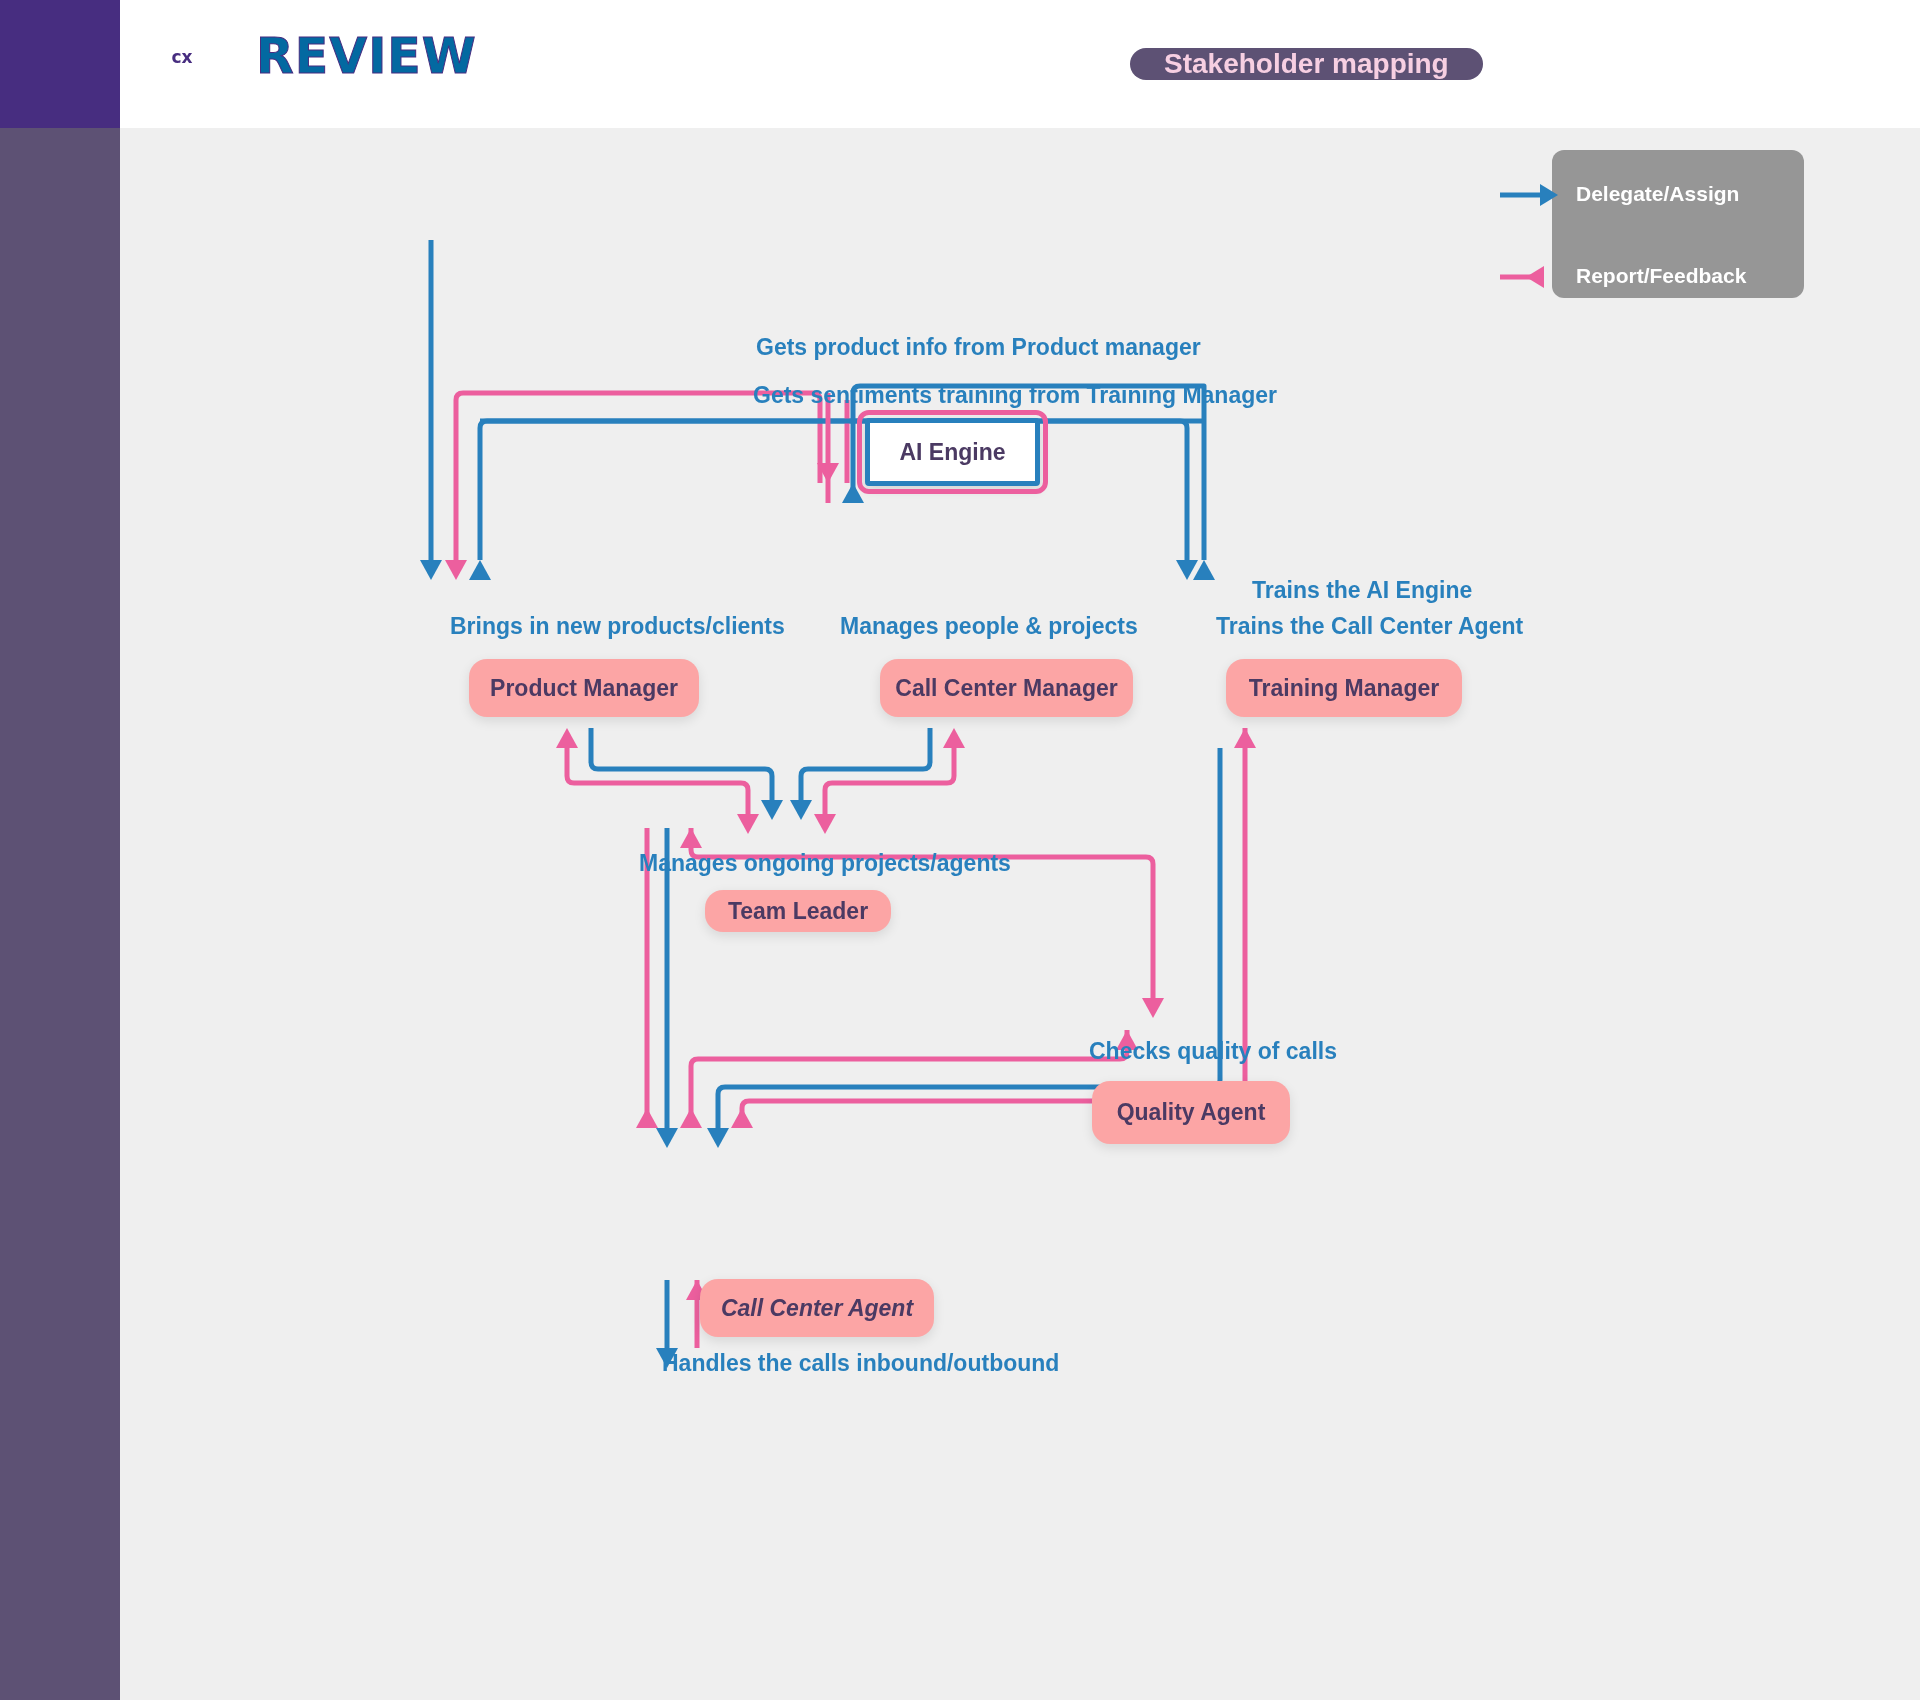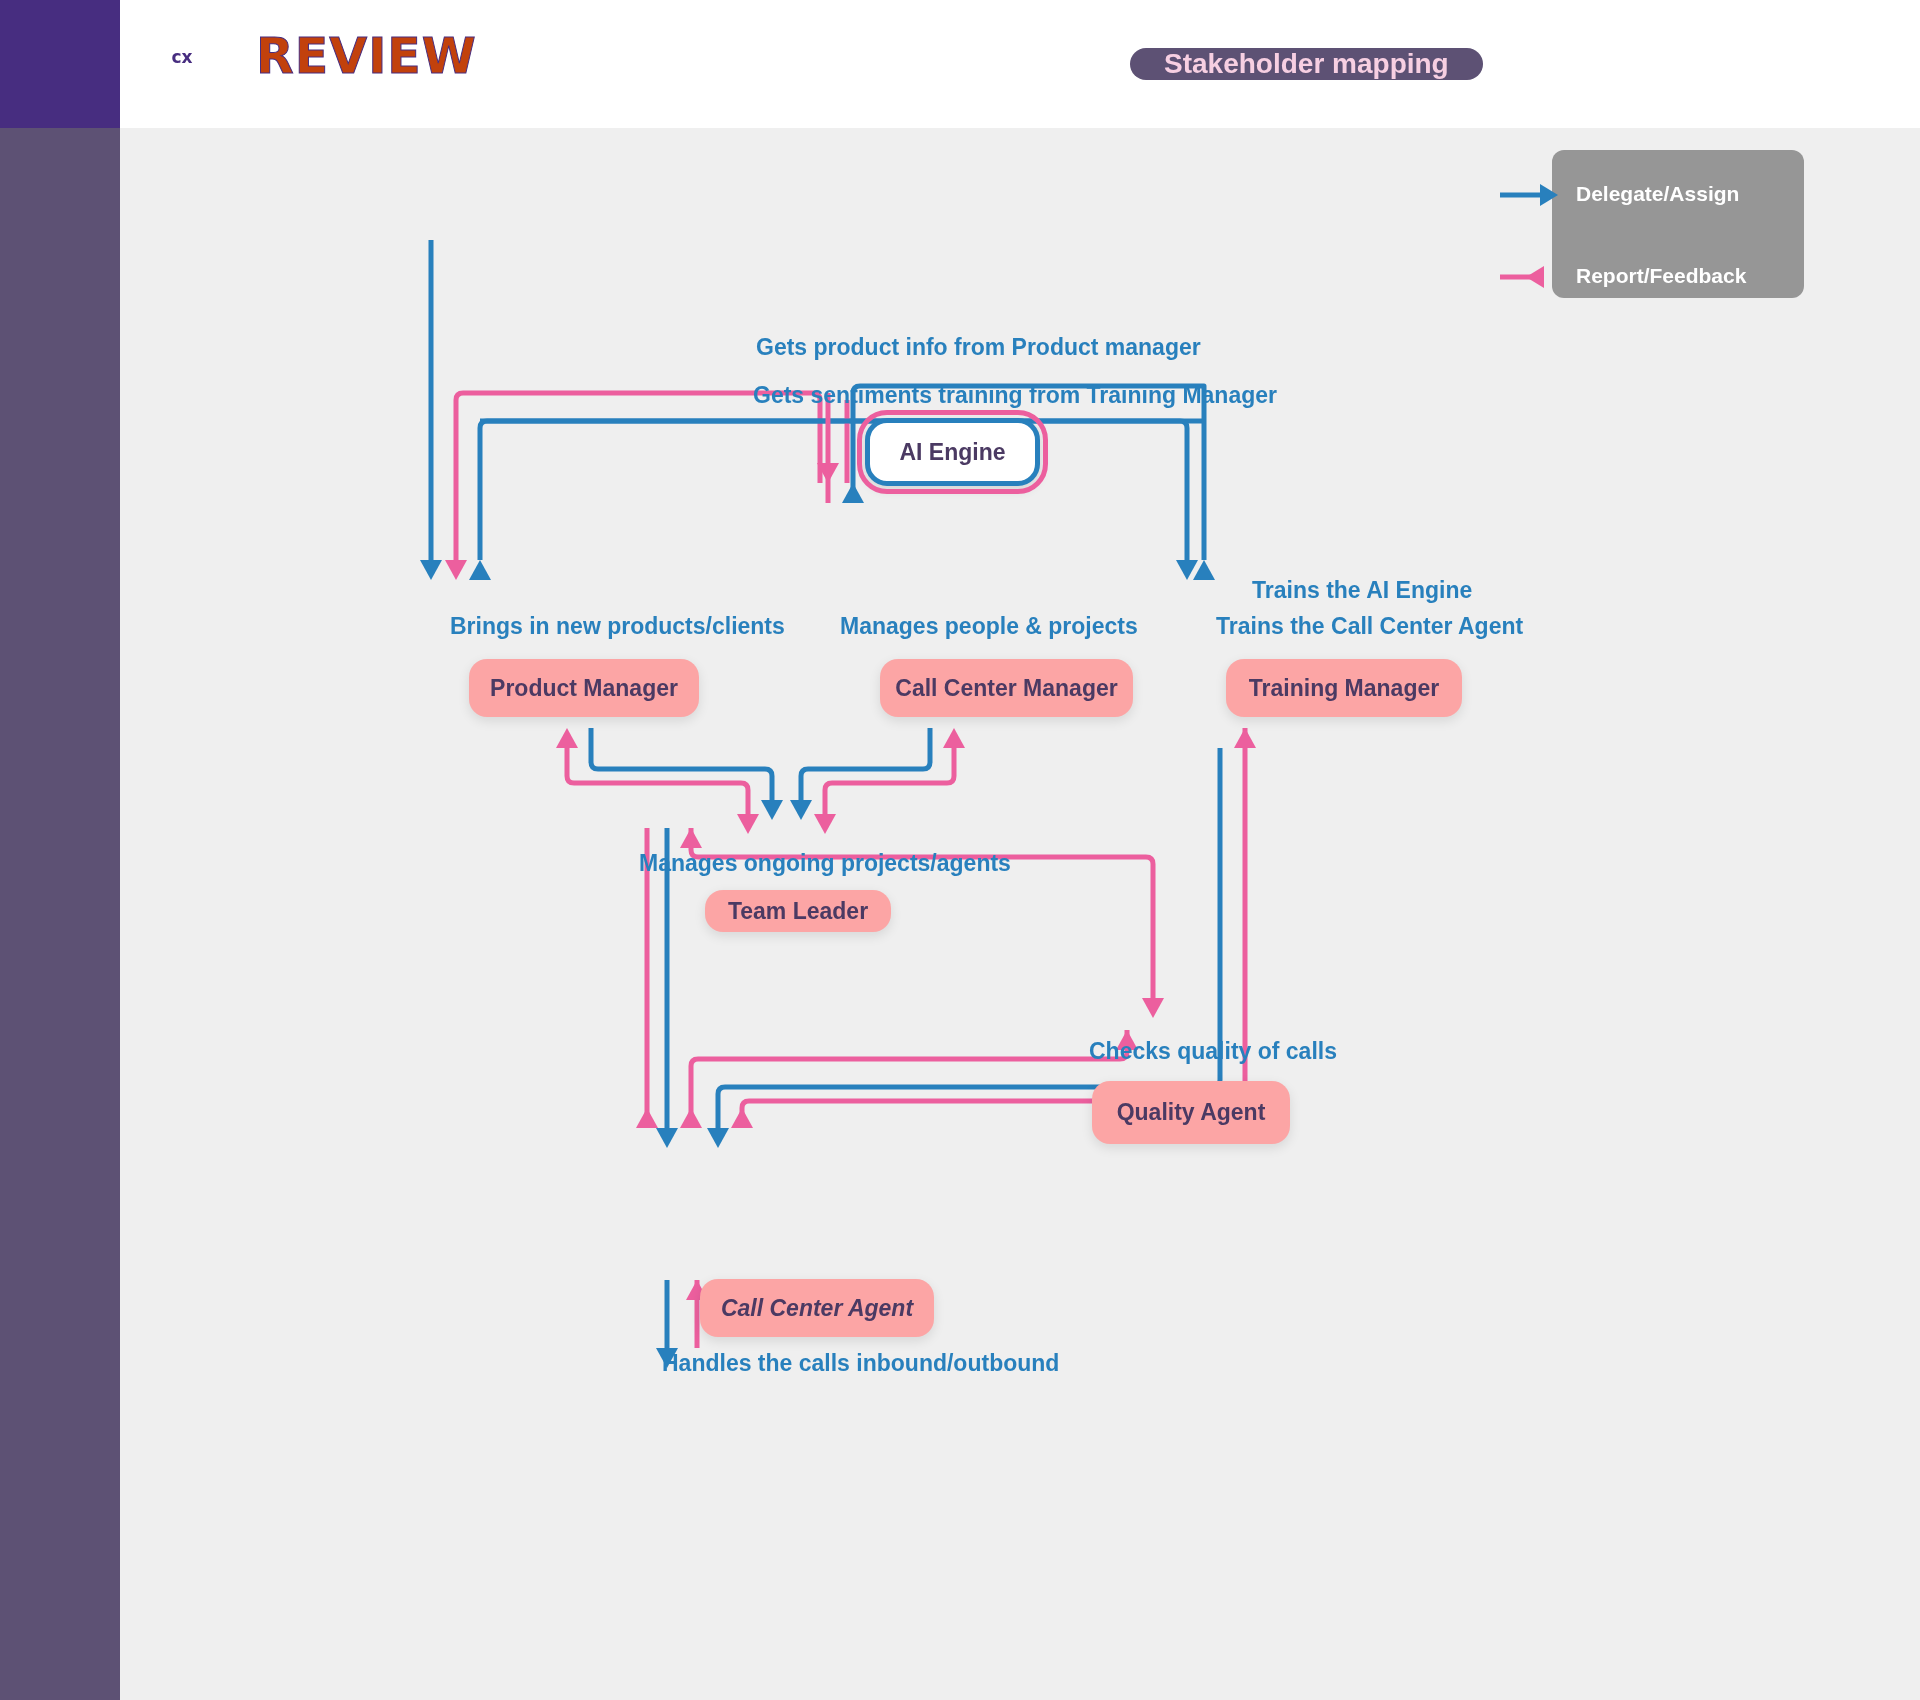--- a/index.html
+++ b/index.html
@@ -14,21 +14,21 @@
   
   .rail-top{position:absolute;left:0;top:0;width:120px;height:128px;background:#472d80;}
   .rail-bottom{position:absolute;left:0;top:128px;width:120px;height:1572px;background:#5d5174;}
 
   
   .header{position:absolute;left:120px;top:0;width:1800px;height:128px;background:#ffffff;}
   .logo-mark{position:absolute;left:28px;top:26px;width:68px;height:74px;}
   .brand{
     position:absolute;left:136px;top:28px;
     font-size:49px;font-weight:bold;letter-spacing:1px;
-    color:#c2410c;font-family:"DejaVu Sans", sans-serif;
+    color:#0369a1;font-family:"DejaVu Sans", sans-serif;
     -webkit-text-stroke:1px #472d80;
   }
   .title-badge{
     position:absolute;left:1010px;top:48px;
     background:#5d5174;color:#f7cfe2;
     font-size:28px;font-weight:bold;
     padding:0 34px;border-radius:18px;
     white-space:nowrap;
   }
 
@@ -41,21 +41,21 @@
     position:absolute;background:#fca5a5;border-radius:18px;
     box-shadow:0 4px 12px rgba(0,0,0,.10);
     display:flex;align-items:center;justify-content:center;
     color:#4b3a63;font-size:23px;font-weight:bold;white-space:nowrap;
   }
   .node.ai{
     background:#ffffff;
     border:5px solid #2880bd;
     outline:5px solid #ec5f9e;
     outline-offset:3px;
-    border-radius:22px;
+    border-radius:4px;
     box-shadow:0 4px 12px rgba(0,0,0,.12);
     align-items:center;
   }
 
   
   .cap{
     position:absolute;color:#2880bd;font-size:23px;font-weight:bold;
     white-space:nowrap;
   }
 

